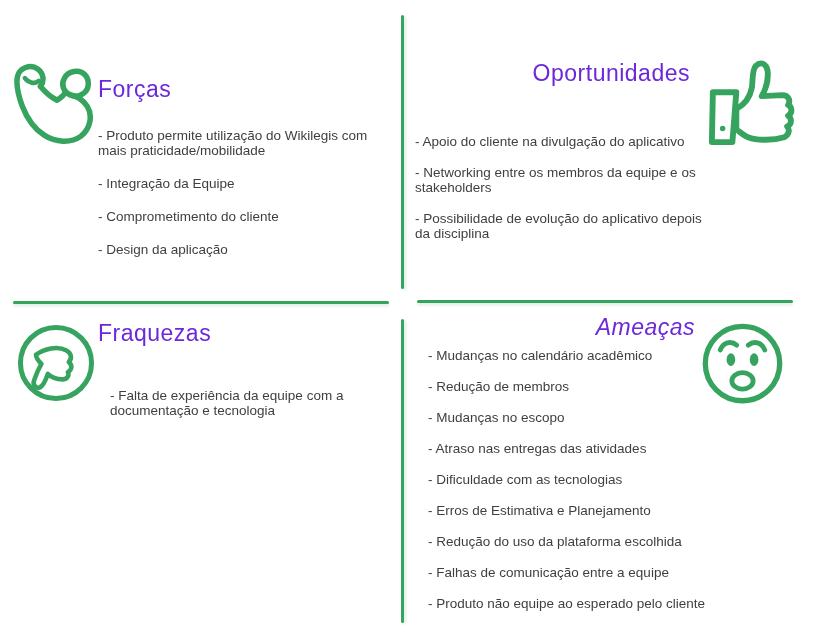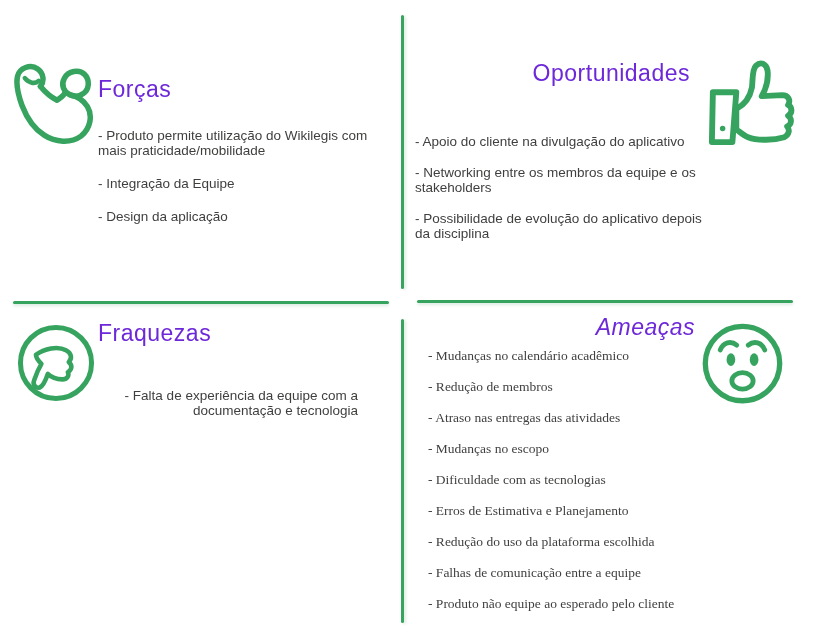--- a/index.html
+++ b/index.html
@@ -30,22 +30,22 @@
   #title-strengths{left:98px;top:76px;}
   #title-opportunities{right:125px;top:60px;}
   #title-weaknesses{left:98px;top:320px;}
   #title-threats{right:120px;top:314px;font-style:italic;}
   
   .quad-list{position:absolute;color:#3f3f3e;font-size:13.5px;line-height:15px;}
   .quad-list .item{margin-bottom:16px;}
   #list-strengths{left:98px;top:128px;width:292px;}
   #list-strengths .item{margin-bottom:18px;}
   #list-opportunities{left:415px;top:134px;width:305px;}
-  #list-weaknesses{left:110px;top:388px;width:248px;text-align:right;}
-  #list-threats{left:428px;top:348px;width:330px;font-family:Liberation Serif, serif;}
+  #list-weaknesses{left:110px;top:388px;width:248px;}
+  #list-threats{left:428px;top:348px;width:330px;}
   
   .icon{position:absolute;}
   #icon-muscle{left:12px;top:62px;width:92px;height:82px;}
   #icon-thumbs-up{left:701px;top:60px;width:98px;height:86px;}
   #icon-thumbs-down{left:15px;top:322px;width:82px;height:82px;}
   #icon-worried{left:699px;top:320px;width:87px;height:87px;}
   .icon svg{width:100%;height:100%;display:block;}
   .stroke{fill:none;stroke:#36a35f;stroke-linecap:round;stroke-linejoin:round;}
   .fillg{fill:#36a35f;stroke:none;}
 </style>
@@ -64,20 +64,21 @@
       <path class="stroke" stroke-width="6" d="M31 26 C35 21 35 12 28 7 C20 1 8 6 6 15 C4 24 7 36 11 47 C16 60 24 72 35 79 C47 87 64 88 75 80 C85 72 88 58 82 48 C78 41 70 36 63 35"></path>
       <path class="stroke" stroke-width="6" d="M63 35 C56 32 53 24 57 17 C61 9 73 7 79 13 C85 19 84 30 77 34 C73 37 67 37 63 35 Z"></path>
       <path class="stroke" stroke-width="6" d="M31 26 C36 32 43 38 49 41 C52 39 55 37 57 34"></path>
       <path class="stroke" stroke-width="5" d="M14 17 C18 22 25 24 29 20"></path>
     </svg>
   </div>
   <div class="quad-title" id="title-strengths">Forças</div>
   <div class="quad-list" id="list-strengths">
       <div class="item">- Produto permite utilização do Wikilegis com mais praticidade/mobilidade</div>
       <div class="item">- Integração da Equipe</div>
+      <div class="item">- Comprometimento do cliente</div>
       <div class="item">- Design da aplicação</div>
     </div>
 
   <div class="quad-title" id="title-opportunities">Oportunidades</div>
   <div class="icon" id="icon-thumbs-up">
     <svg viewBox="0 0 100 88" aria-hidden="true">
       <path class="stroke" stroke-width="6" d="M12 33 L36 33 L32 84 L11 84 Z"></path>
       <circle class="fillg" cx="22" cy="70" r="2.8"></circle>
       <path class="stroke" stroke-width="6" d="M36 50 C44 46 50 38 52 28 C53 20 52 10 56 6 C61 1 67 4 68 11 C69 20 66 30 62 37 L83 36 C89 36 92 41 89 46 C93 48 94 54 89 57 C93 60 93 66 88 68 C91 71 90 77 85 79 C75 82 58 83 48 79 C43 77 39 73 36 71 Z"></path>
     </svg>
@@ -106,22 +107,22 @@
       <ellipse class="fillg" cx="33" cy="41" rx="4.5" ry="6.5"></ellipse>
       <ellipse class="fillg" cx="57" cy="41" rx="4.5" ry="6.5"></ellipse>
       <path class="stroke" stroke-width="5" d="M22 31 C25 23 33 21 39 26"></path>
       <path class="stroke" stroke-width="5" d="M51 26 C57 21 65 23 68 31"></path>
       <ellipse class="stroke" stroke-width="5" cx="45" cy="63" rx="11" ry="8.5"></ellipse>
     </svg>
   </div>
   <div class="quad-list" id="list-threats">
       <div class="item">- Mudanças no calendário acadêmico</div>
       <div class="item">- Redução de membros</div>
+      <div class="item">- Mudanças no escopo</div>
       <div class="item">- Atraso nas entregas das atividades</div>
-      <div class="item">- Mudanças no escopo</div>
       <div class="item">- Dificuldade com as tecnologias</div>
       <div class="item">- Erros de Estimativa e Planejamento</div>
       <div class="item">- Redução do uso da plataforma escolhida</div>
       <div class="item">- Falhas de comunicação entre a equipe</div>
       <div class="item">- Produto não equipe ao esperado pelo cliente</div>
     </div>
 
 </div>
 
 </body></html>

